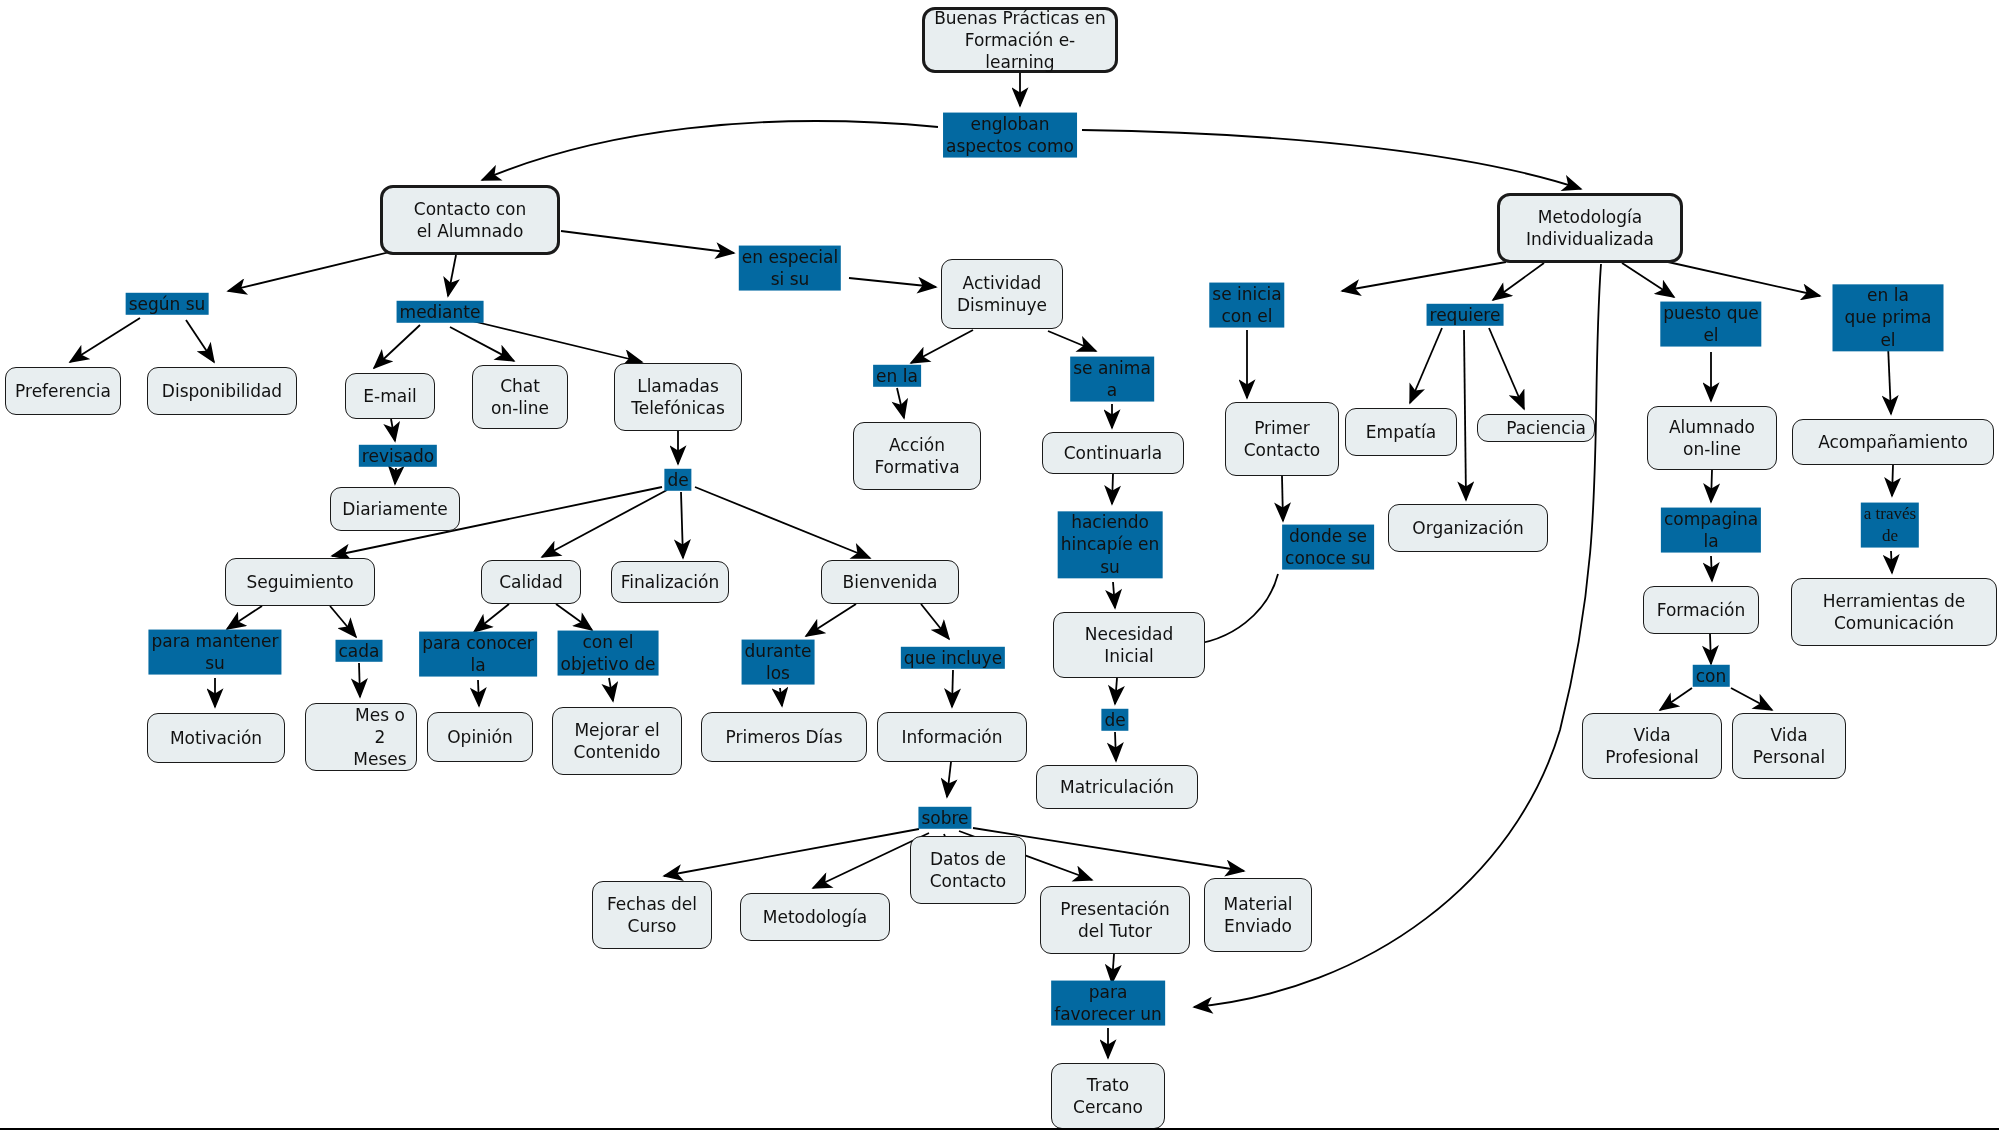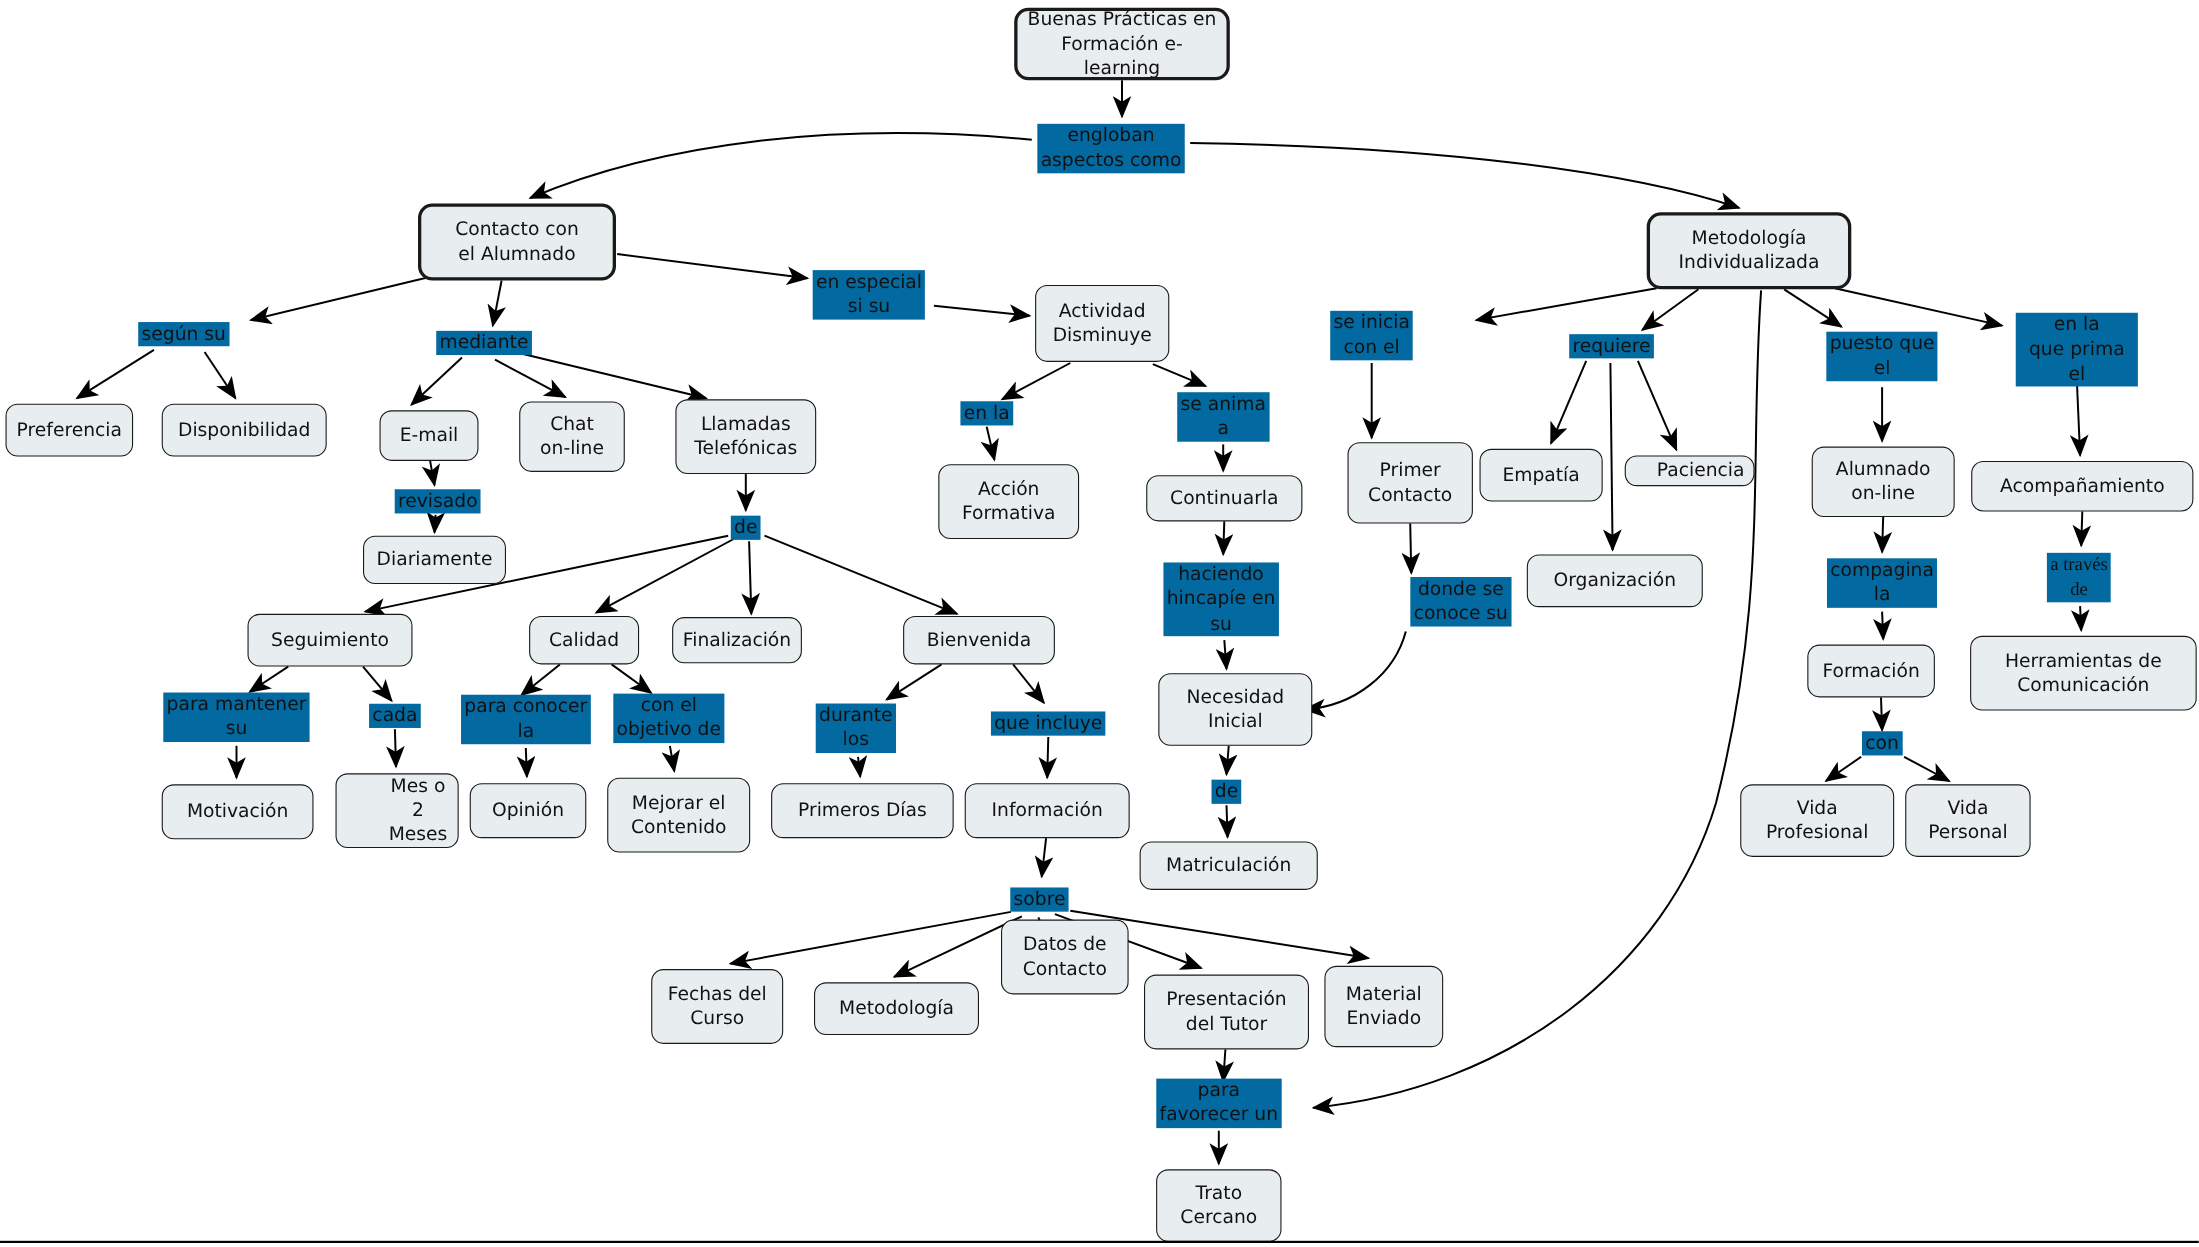--- a/index.html
+++ b/index.html
@@ -182,21 +182,21 @@
       <div class="node" style="left: 941px; top: 259px; width: 122px; height: 70px;">Actividad
 Disminuye</div>
       <div class="node" style="left: 330px; top: 487px; width: 130px; height: 44px;">Diariamente</div>
       <div class="node" style="left: 225px; top: 558px; width: 150px; height: 48px;">Seguimiento</div>
       <div class="node" style="left: 481px; top: 560px; width: 100px; height: 44px;">Calidad</div>
       <div class="node" style="left: 611px; top: 561px; width: 118px; height: 42px;">Finalización</div>
       <div class="node" style="left: 821px; top: 560px; width: 138px; height: 44px;">Bienvenida</div>
       <div class="node" style="left: 853px; top: 422px; width: 128px; height: 68px;">Acción
 Formativa</div>
       <div class="node" style="left: 1042px; top: 432px; width: 142px; height: 42px;">Continuarla</div>
-      <div class="node" style="left: 1053px; top: 612px; width: 140px; height: 66px;">Necesidad
+      <div class="node" style="left: 1053px; top: 612px; width: 152px; height: 66px;">Necesidad
 Inicial</div>
       <div class="node" style="left: 1036px; top: 765px; width: 162px; height: 44px;">Matriculación</div>
       <div class="node" style="left: 1225px; top: 402px; width: 114px; height: 74px;">Primer
 Contacto</div>
       <div class="node" style="left: 1345px; top: 408px; width: 112px; height: 48px;">Empatía</div>
       <div class="node" style="left: 1477px; top: 414px; width: 118px; height: 28px; padding-left: 26px;">Paciencia</div>
       <div class="node" style="left: 1388px; top: 504px; width: 160px; height: 48px;">Organización</div>
       <div class="node" style="left: 1647px; top: 406px; width: 130px; height: 64px;">Alumnado
 on-line</div>
       <div class="node" style="left: 1792px; top: 419px; width: 202px; height: 46px;">Acompañamiento</div>

